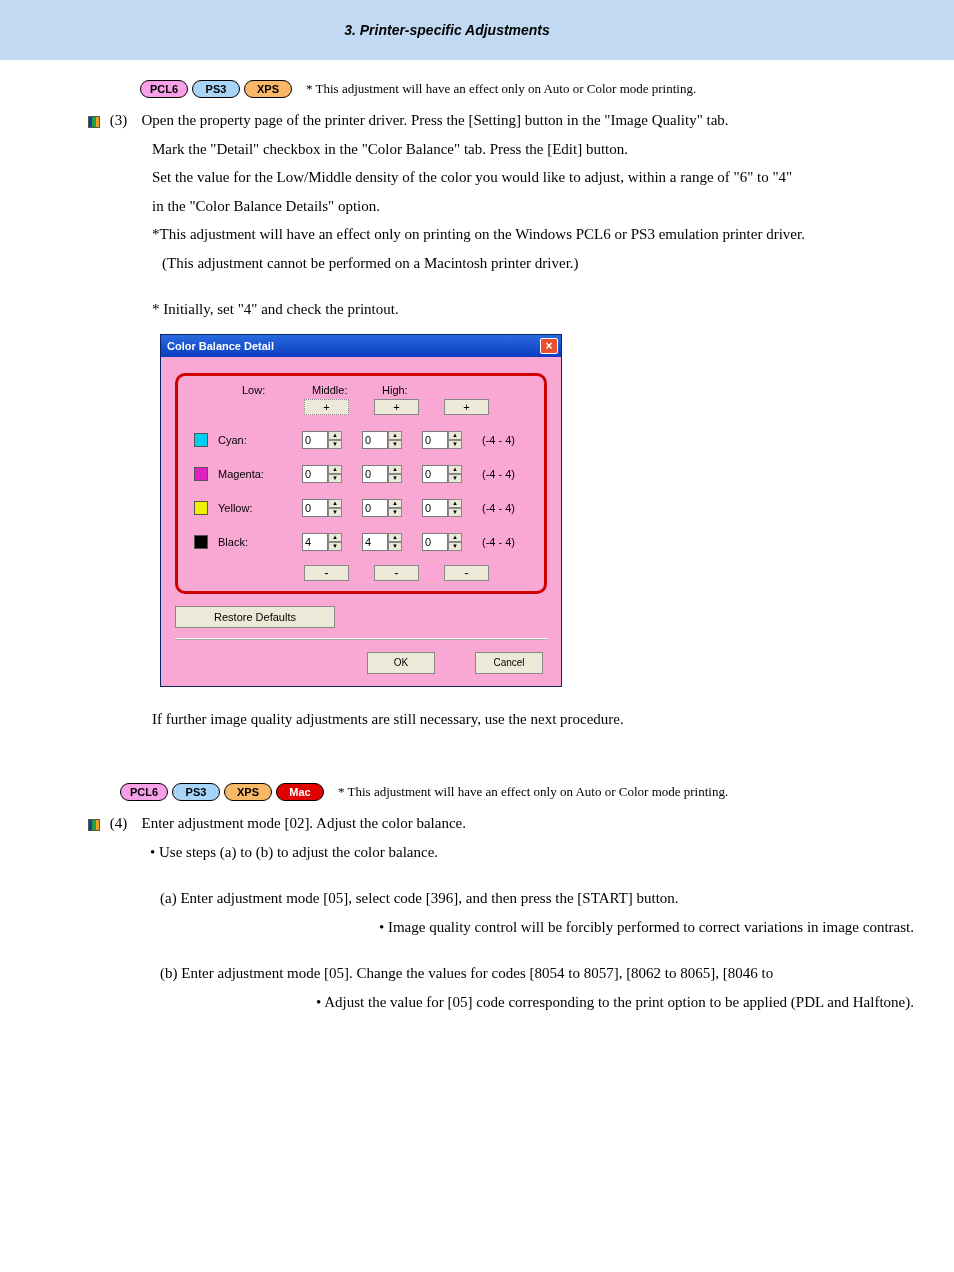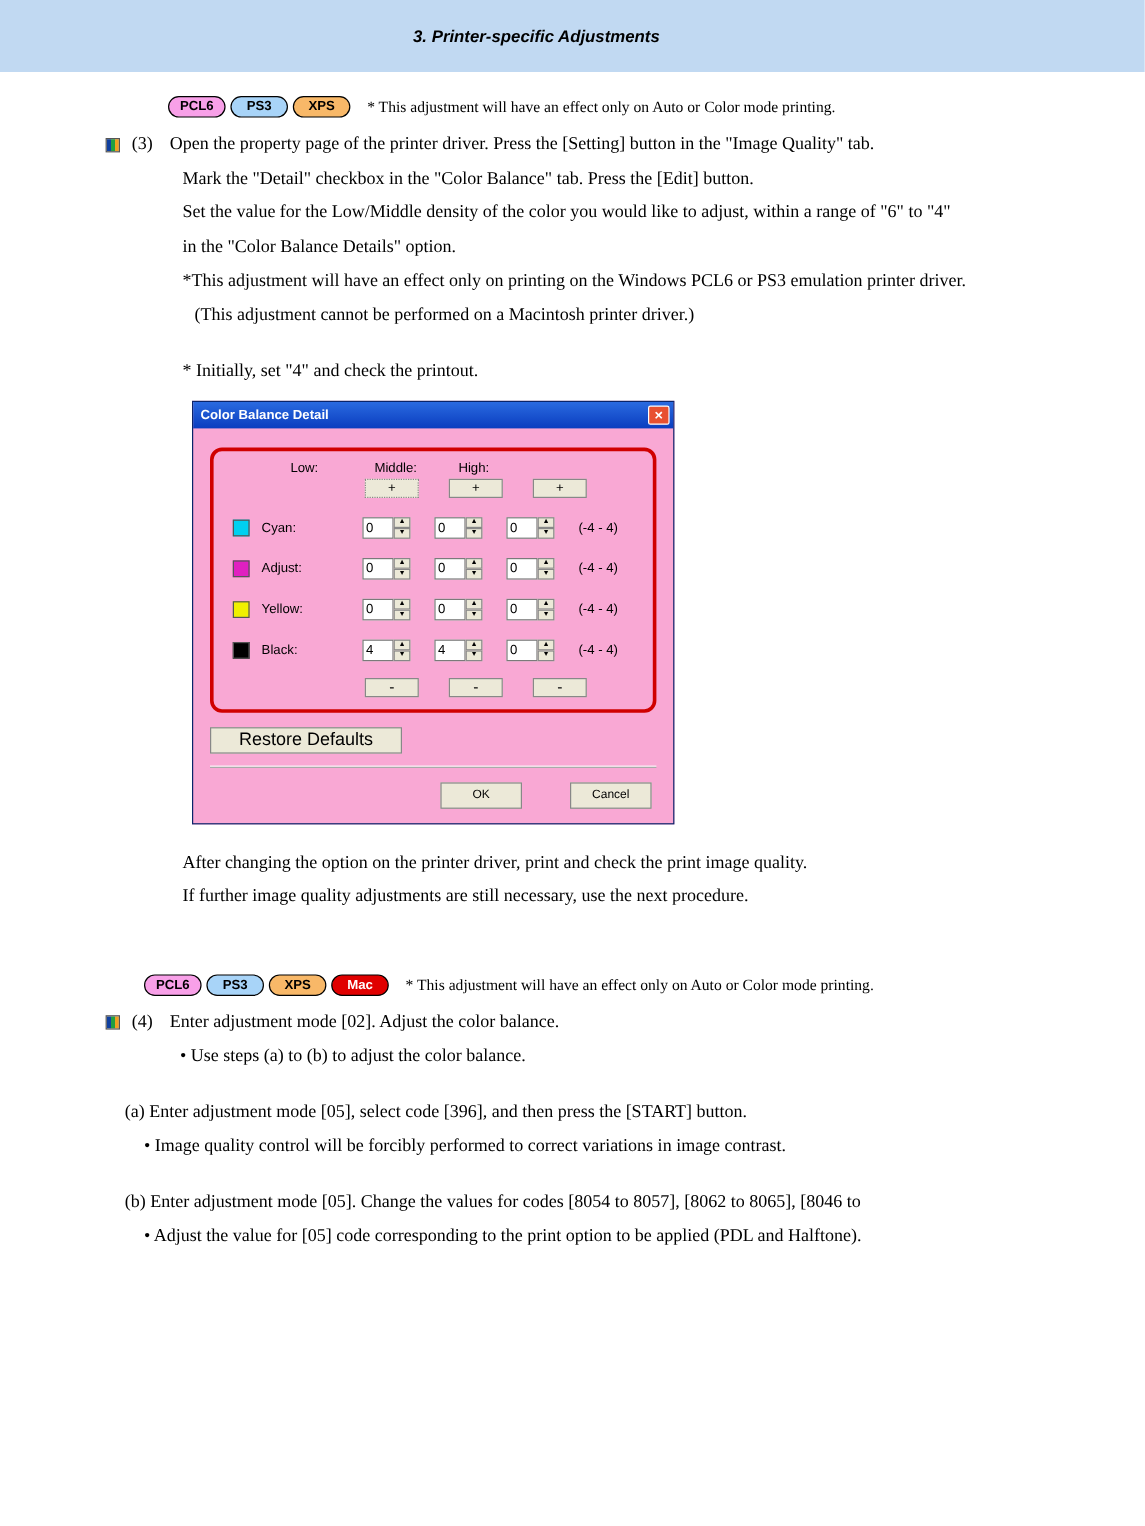--- a/index.html
+++ b/index.html
@@ -45,22 +45,22 @@
   .para-block { margin-left: 48px; margin-top: 8px; line-height: 1.9; }
   .marker {
     display: inline-block; width: 12px; height: 12px; vertical-align: middle;
     margin-right: 6px;
     background: linear-gradient(90deg,#1040a0 0 33%,#20a040 33% 66%,#f0a020 66% 100%);
     border: 1px solid #555;
   }
   .step-num { display: inline-block; width: 28px; }
   .indent1 { margin-left: 112px; line-height: 1.9; }
   .indent-bullet { margin-left: 110px; line-height: 1.9; }
-  .indent2 { margin-left: 64px; line-height: 1.9; }
-  .indent3 { margin-left: 80px; line-height: 1.9; }
+  .indent2 { margin-left: 120px; line-height: 1.9; }
+  .indent3 { margin-left: 80px; line-height: 1.9; text-align: right; }
   .spacer { height: 18px; }
 
   
   .dialog-wrap { margin-left: 120px; margin-top: 10px; }
   .dialog {
     width: 402px;
     background: #f9a8d4;
     border: 1px solid #0a246a;
     font-family: Tahoma, Arial, sans-serif;
     font-size: 11px;
@@ -119,21 +119,21 @@
   .minus-row { display: flex; margin-left: 110px; margin-top: 14px; }
   .minusbtn {
     width: 45px; height: 16px; border: 1px solid #888;
     background: #ece9d8; display: flex; align-items: center; justify-content: center;
     font-size: 13px; margin-right: 25px; line-height: 1;
   }
   .restore-row { margin-top: 12px; }
   .restore-btn {
     width: 160px; height: 22px; border: 1px solid #888;
     background: #ece9d8; display: flex; align-items: center; justify-content: center;
-    font-size: 15px;
+    font-size: 11px;
     margin-top: 12px;
   }
   .hr { border-top: 1px solid #fff; border-bottom: 1px solid #aaa; margin-top: 10px; }
   .ok-row { display: flex; justify-content: flex-end; gap: 40px; margin-top: 12px; padding-right: 4px; }
   .dlg-btn {
     width: 68px; height: 22px; border: 1px solid #888;
     background: #ece9d8; display: flex; align-items: center; justify-content: center;
     font-size: 10px;
   }
 </style>
@@ -208,21 +208,21 @@
                 <span class="spin-btns">
                   <span class="spin-btn">▲</span>
                   <span class="spin-btn">▼</span>
                 </span>
               </span>
             <span class="range">(-4 - 4)</span>
           </div>
 
           <div class="color-row">
             <span class="swatch sw-mag"></span>
-            <span class="cname">Adjust:</span>
+            <span class="cname">Magenta:</span>
             <span class="spin">
                 <span class="spin-input">0</span>
                 <span class="spin-btns">
                   <span class="spin-btn">▲</span>
                   <span class="spin-btn">▼</span>
                 </span>
               </span>
             <span class="spin">
                 <span class="spin-input">0</span>
                 <span class="spin-btns">
@@ -307,21 +307,20 @@
         <div class="hr"></div>
         <div class="ok-row">
           <div class="dlg-btn">OK</div>
           <div class="dlg-btn">Cancel</div>
         </div>
       </div>
     </div>
   </div>
 
   <div class="spacer"></div>
-  <div class="indent1">After changing the option on the printer driver, print and check the print image quality.</div>
   <div class="indent1">If further image quality adjustments are still necessary, use the next procedure.</div>
 
   <div class="pill-row pill-row-2">
     <span class="pill pill-pcl6">PCL6</span>
     <span class="pill pill-ps3">PS3</span>
     <span class="pill pill-xps">XPS</span>
     <span class="pill pill-mac">Mac</span>
     <span class="note-star">* This adjustment will have an effect only on Auto or Color mode printing.</span>
   </div>
 

